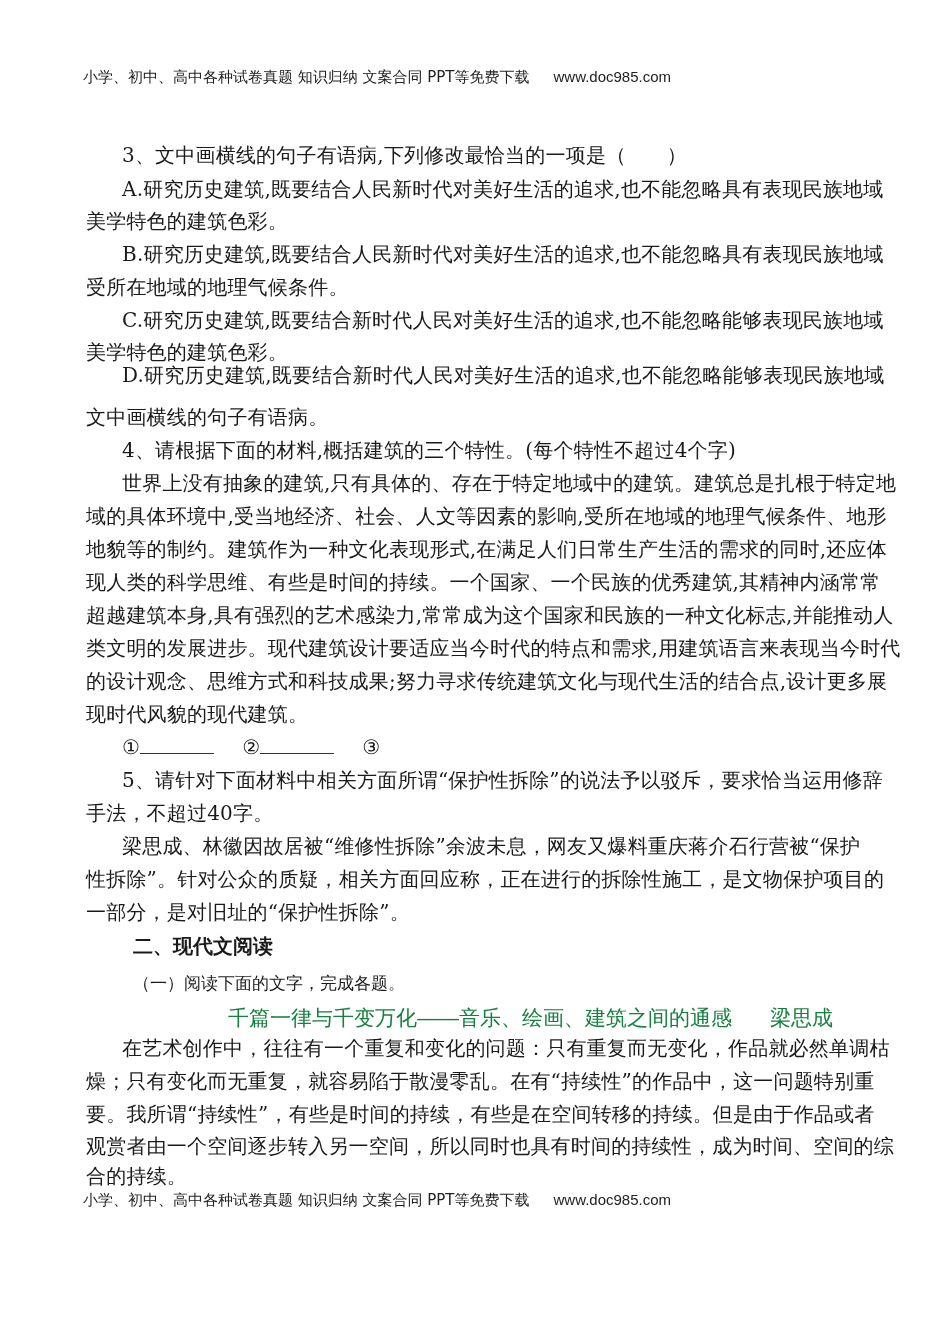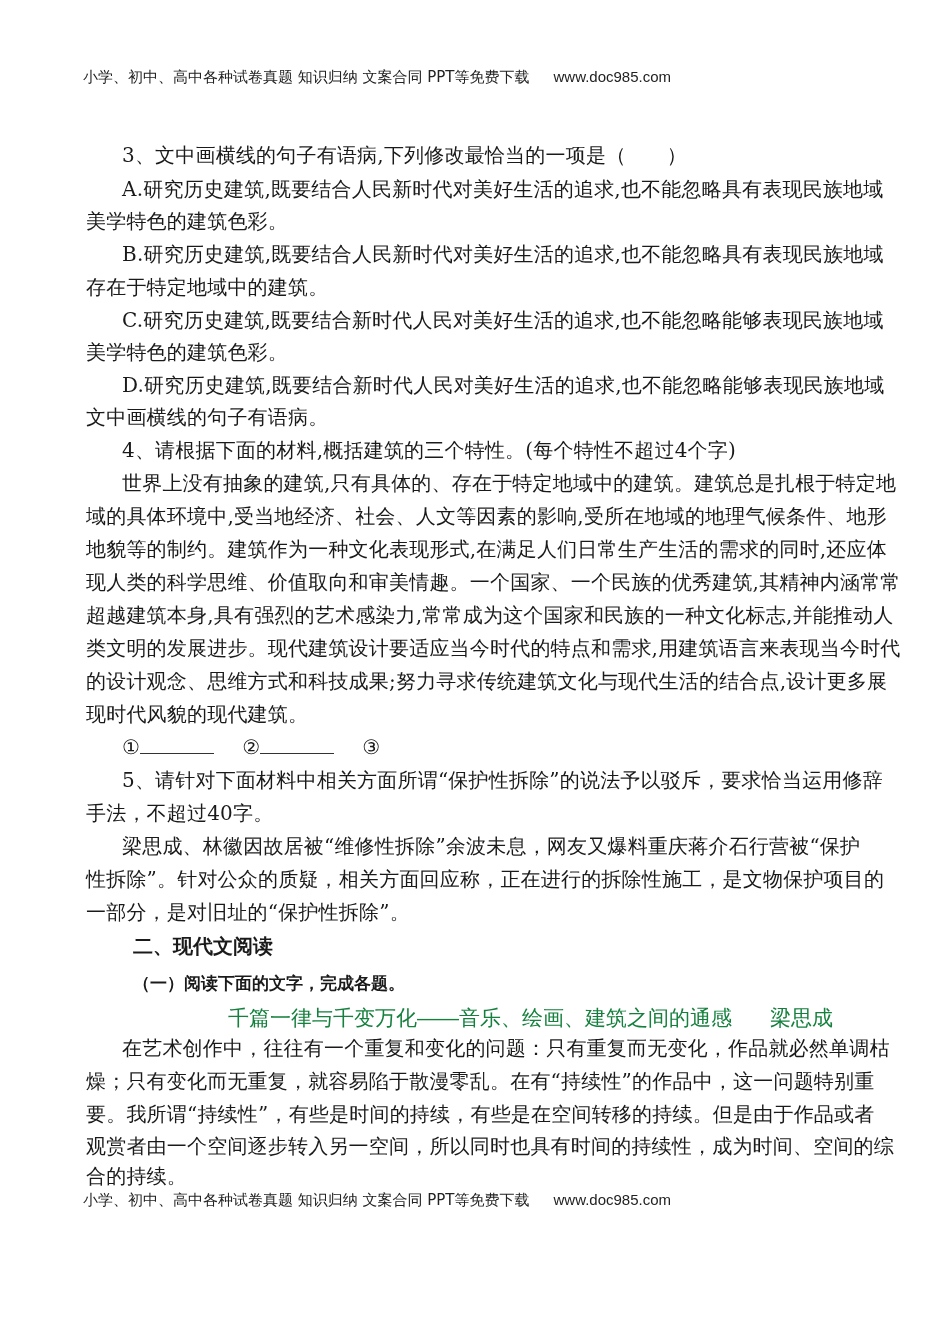--- a/index.html
+++ b/index.html
@@ -8,48 +8,48 @@
   .header, .footer { position: absolute; left: 0; width: 754px; text-align: center;
          font-family: "DejaVu Sans", "Liberation Sans", sans-serif; font-size: 15px; color: #222; }
   .header { top: 68px; }
   .footer { top: 1191px; }
   .header .url, .footer .url { margin-left: 24px; font-family: "Liberation Sans", sans-serif; }
   .line { position: absolute; left: 86px; width: 780px; font-size: 20px; line-height: 22px;
           white-space: nowrap; letter-spacing: 0.2px; }
   .indent { left: 122px; }
   .h2 { position: absolute; left: 133px; font-family: "DejaVu Sans", sans-serif; font-weight: bold;
         font-size: 20px; text-align: center; }
-  .h3 { position: absolute; left: 133px; font-family: "DejaVu Sans", sans-serif; font-weight: bold;
+  .h3 { position: absolute; left: 133px; font-family: "DejaVu Sans", sans-serif; font-weight: normal;
         font-size: 17px; }
   .title { position: absolute; left: 228px; font-family: Liberation Sans, sans-serif; font-size: 21px; color: #15803d; }
   .title .author { margin-left: 38px; }
   .blank { display: inline-block; width: 74px; border-bottom: 1.5px solid #333; height: 16px; vertical-align: baseline; margin-right: 28px; }
 </style>
 </head>
 <body>
 
 <div class="header">
   <span>小学、初中、高中各种试卷真题 知识归纳 文案合同 PPT等免费下载</span><span class="url">www.doc985.com</span>
 </div>
 
 <div class="line indent" style="top:144px">3、文中画横线的句子有语病,下列修改最恰当的一项是（　　）</div>
 <div class="line indent" style="top:178px">A.研究历史建筑,既要结合人民新时代对美好生活的追求,也不能忽略具有表现民族地域</div>
 <div class="line" style="top:210px">美学特色的建筑色彩。</div>
 <div class="line indent" style="top:243px">B.研究历史建筑,既要结合人民新时代对美好生活的追求,也不能忽略具有表现民族地域</div>
-<div class="line" style="top:276px">存在于特定地域中的建筑。</div>
+<div class="line" style="top:276px">受所在地域的地理气候条件。</div>
 <div class="line indent" style="top:309px">C.研究历史建筑,既要结合新时代人民对美好生活的追求,也不能忽略能够表现民族地域</div>
 <div class="line" style="top:341px">美学特色的建筑色彩。</div>
-<div class="line indent" style="top:374px">D.研究历史建筑,既要结合新时代人民对美好生活的追求,也不能忽略能够表现民族地域</div>
+<div class="line indent" style="top:364px">D.研究历史建筑,既要结合新时代人民对美好生活的追求,也不能忽略能够表现民族地域</div>
 <div class="line" style="top:406px">文中画横线的句子有语病。</div>
 
 <div class="line indent" style="top:439px">4、请根据下面的材料,概括建筑的三个特性。(每个特性不超过4个字)</div>
 <div class="line indent" style="top:472px">世界上没有抽象的建筑,只有具体的、存在于特定地域中的建筑。建筑总是扎根于特定地</div>
 <div class="line" style="top:505px">域的具体环境中,受当地经济、社会、人文等因素的影响,受所在地域的地理气候条件、地形</div>
 <div class="line" style="top:538px">地貌等的制约。建筑作为一种文化表现形式,在满足人们日常生产生活的需求的同时,还应体</div>
-<div class="line" style="top:571px">现人类的科学思维、价值取向和审美情趣。一个国家、一个民族的优秀建筑,其精神内涵常常</div>
+<div class="line" style="top:571px">现人类的科学思维、有些是时间的持续。一个国家、一个民族的优秀建筑,其精神内涵常常</div>
 <div class="line" style="top:604px">超越建筑本身,具有强烈的艺术感染力,常常成为这个国家和民族的一种文化标志,并能推动人</div>
 <div class="line" style="top:637px">类文明的发展进步。现代建筑设计要适应当今时代的特点和需求,用建筑语言来表现当今时代</div>
 <div class="line" style="top:670px">的设计观念、思维方式和科技成果;努力寻求传统建筑文化与现代生活的结合点,设计更多展</div>
 <div class="line" style="top:703px">现时代风貌的现代建筑。</div>
 <div class="line indent" style="top:736px">
   <span>①</span><span class="blank"></span><span>②</span><span class="blank"></span><span>③</span>
 </div>
 
 <div class="line indent" style="top:769px">5、请针对下面材料中相关方面所谓“保护性拆除”的说法予以驳斥，要求恰当运用修辞</div>
 <div class="line" style="top:802px">手法，不超过40字。</div>

